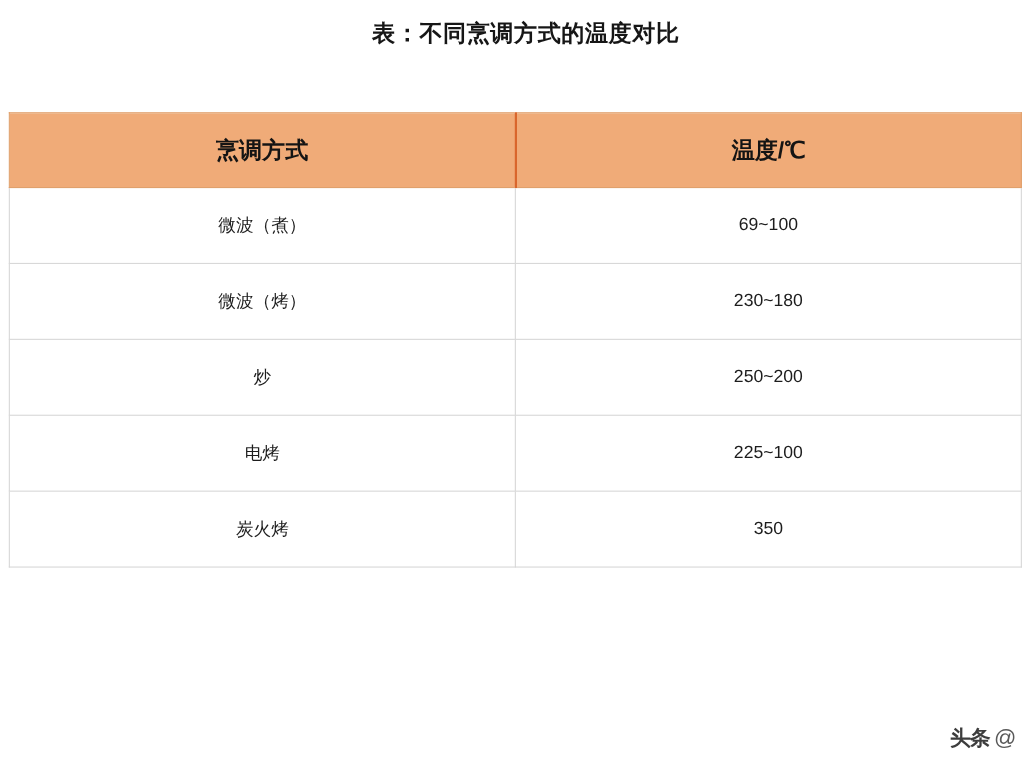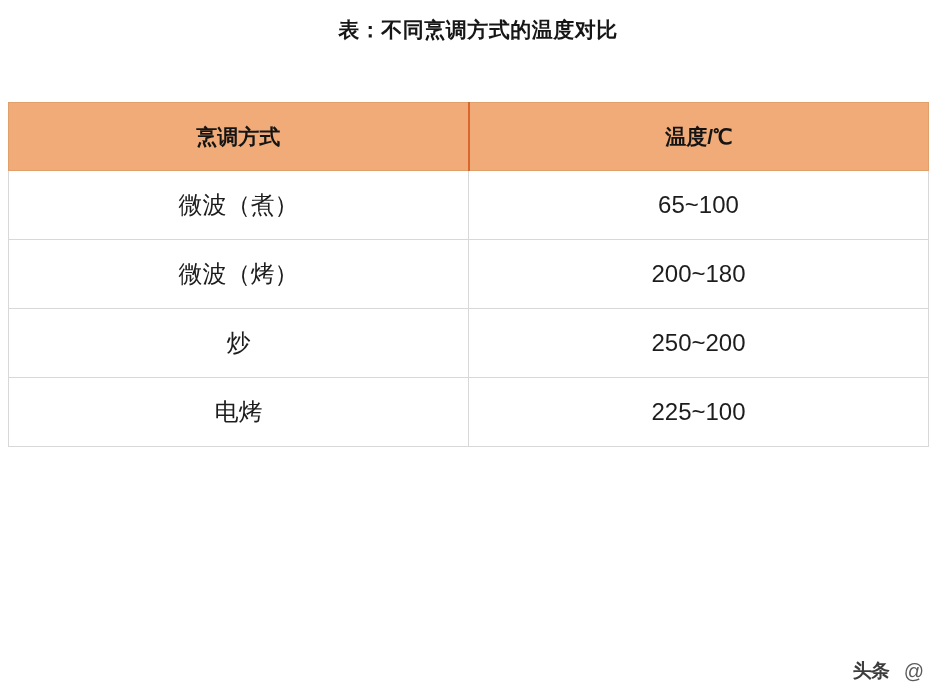--- a/index.html
+++ b/index.html
@@ -41,21 +41,21 @@
     width: 920px;
     table-layout: fixed;
   }
   table.cook-table col.c1 { width: 460px; }
   table.cook-table col.c2 { width: 460px; }
   table.cook-table th,
   table.cook-table td {
     border: 1px solid #d8d8d8;
     text-align: center;
     vertical-align: middle;
-    font-size: 24px;
+    font-size: 16px;
     color: #1d1d1d;
     height: 69px;
     padding: 0 6px;
     box-sizing: border-box;
     background: #ffffff;
   }
   table.cook-table thead th {
     background: #f0ab78;
     font-weight: bold;
     font-size: 21px;
@@ -66,21 +66,21 @@
   table.cook-table thead th.head-sep {
     border-left: 2px solid #d9662c;
     margin-top: 41px;
   }
   .watermark {
     position: absolute;
     right: 6px;
     bottom: 6px;
     display: flex;
     align-items: center;
-    gap: 15px;
+    gap: 4px;
     color: #5f5f5f;
     font-size: 21px;
     background: rgba(255,255,255,0.82);
     padding: 2px 6px 2px 2px;
     border-radius: 3px;
     white-space: nowrap;
   }
   .wm-logo {
     font-size: 19px;
     font-weight: bold;
@@ -111,33 +111,37 @@
       </colgroup>
       <thead>
         <tr>
           <th>烹调方式</th>
           <th class="head-sep">温度/℃</th>
         </tr>
       </thead>
       <tbody>
         <tr>
           <td>微波（煮）</td>
-          <td>65~100</td>
+          <td>69~100</td>
         </tr>
         <tr>
           <td>微波（烤）</td>
-          <td>200~180</td>
+          <td>230~180</td>
         </tr>
         <tr>
           <td>炒</td>
           <td>250~200</td>
         </tr>
         <tr>
           <td>电烤</td>
           <td>225~100</td>
+        </tr>
+        <tr>
+          <td>炭火烤</td>
+          <td>350</td>
         </tr>
       </tbody>
     </table>
   </div>
 
   <div class="watermark">
     <span class="wm-logo">头条</span>
     <span class="wm-at">@</span>
   </div>
 

